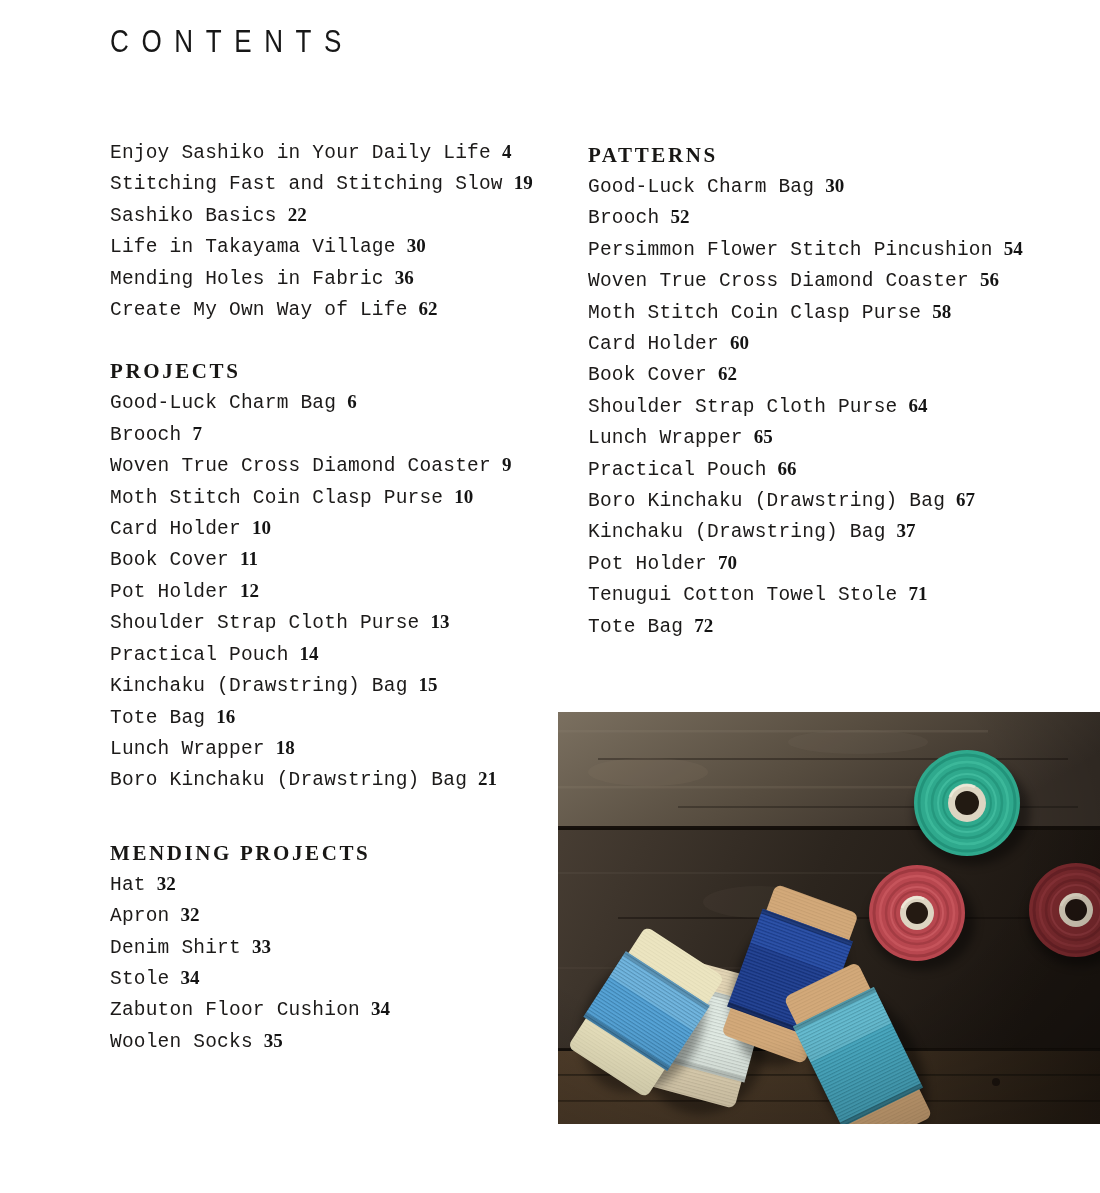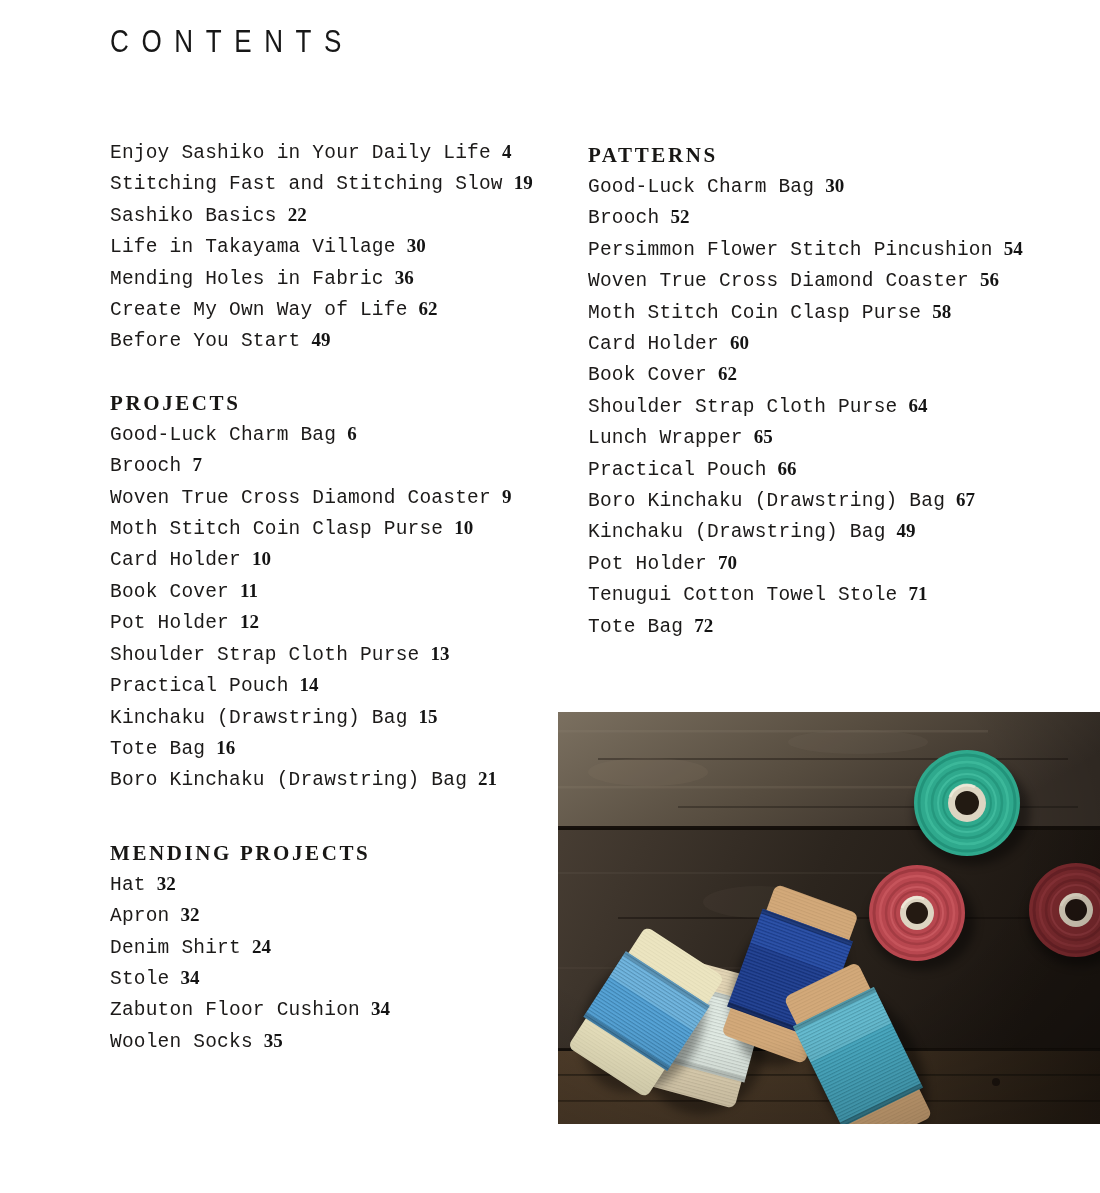--- a/index.html
+++ b/index.html
@@ -43,21 +43,20 @@
       <div class="toc-item"><span class="lbl">Stitching Fast and Stitching Slow</span><span class="num">19</span></div>
 
       <div class="toc-item"><span class="lbl">Sashiko Basics</span><span class="num">22</span></div>
 
       <div class="toc-item"><span class="lbl">Life in Takayama Village</span><span class="num">30</span></div>
 
       <div class="toc-item"><span class="lbl">Mending Holes in Fabric</span><span class="num">36</span></div>
 
       <div class="toc-item"><span class="lbl">Create My Own Way of Life</span><span class="num">62</span></div>
 
-      <div class="toc-item"><span class="lbl">Before You Start</span><span class="num">49</span></div>
     </div>
 
   <h2 class="sec-heading sec-projects">PROJECTS</h2>
   <div class="toc-list">
 
       <div class="toc-item"><span class="lbl">Good-Luck Charm Bag</span><span class="num">6</span></div>
 
       <div class="toc-item"><span class="lbl">Brooch</span><span class="num">7</span></div>
 
 
@@ -72,33 +71,34 @@
       <div class="toc-item"><span class="lbl">Pot Holder</span><span class="num">12</span></div>
 
       <div class="toc-item"><span class="lbl">Shoulder Strap Cloth Purse</span><span class="num">13</span></div>
 
       <div class="toc-item"><span class="lbl">Practical Pouch</span><span class="num">14</span></div>
 
       <div class="toc-item"><span class="lbl">Kinchaku (Drawstring) Bag</span><span class="num">15</span></div>
 
       <div class="toc-item"><span class="lbl">Tote Bag</span><span class="num">16</span></div>
 
+      <div class="toc-item"><span class="lbl">Lunch Wrapper</span><span class="num">18</span></div>
 
 
       <div class="toc-item"><span class="lbl">Boro Kinchaku (Drawstring) Bag</span><span class="num">21</span></div>
     </div>
 
   <h2 class="sec-heading sec-mending">MENDING PROJECTS</h2>
   <div class="toc-list">
 
       <div class="toc-item"><span class="lbl">Hat</span><span class="num">32</span></div>
 
       <div class="toc-item"><span class="lbl">Apron</span><span class="num">32</span></div>
 
-      <div class="toc-item"><span class="lbl">Denim Shirt</span><span class="num">24</span></div>
+      <div class="toc-item"><span class="lbl">Denim Shirt</span><span class="num">33</span></div>
 
       <div class="toc-item"><span class="lbl">Stole</span><span class="num">34</span></div>
 
       <div class="toc-item"><span class="lbl">Zabuton Floor Cushion</span><span class="num">34</span></div>
 
       <div class="toc-item"><span class="lbl">Woolen Socks</span><span class="num">35</span></div>
     </div>
 
 </div>
 
@@ -122,21 +122,21 @@
       <div class="toc-item"><span class="lbl">Book Cover</span><span class="num">62</span></div>
 
       <div class="toc-item"><span class="lbl">Shoulder Strap Cloth Purse</span><span class="num">64</span></div>
 
       <div class="toc-item"><span class="lbl">Lunch Wrapper</span><span class="num">65</span></div>
 
       <div class="toc-item"><span class="lbl">Practical Pouch</span><span class="num">66</span></div>
 
       <div class="toc-item"><span class="lbl">Boro Kinchaku (Drawstring) Bag</span><span class="num">67</span></div>
 
-      <div class="toc-item"><span class="lbl">Kinchaku (Drawstring) Bag</span><span class="num">49</span></div>
+      <div class="toc-item"><span class="lbl">Kinchaku (Drawstring) Bag</span><span class="num">37</span></div>
 
       <div class="toc-item"><span class="lbl">Pot Holder</span><span class="num">70</span></div>
 
       <div class="toc-item"><span class="lbl">Tenugui Cotton Towel Stole</span><span class="num">71</span></div>
 
       <div class="toc-item"><span class="lbl">Tote Bag</span><span class="num">72</span></div>
 
     </div>
 
 </div>

